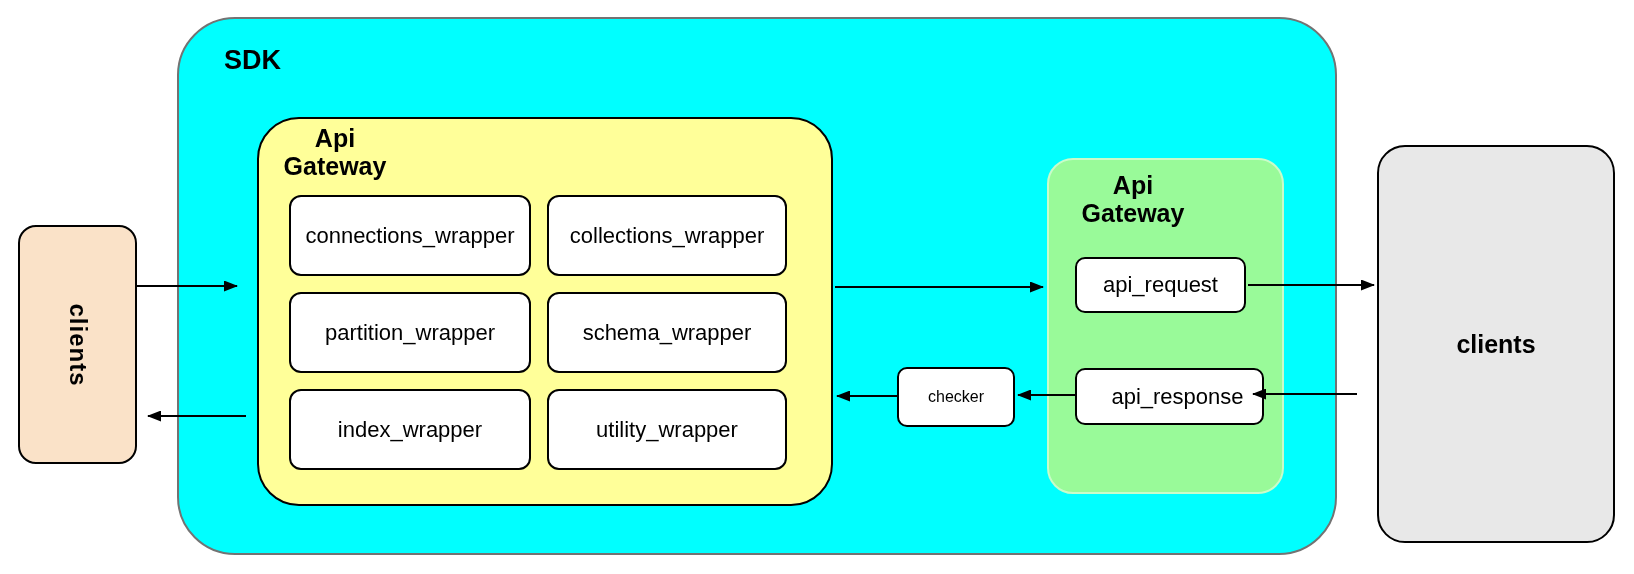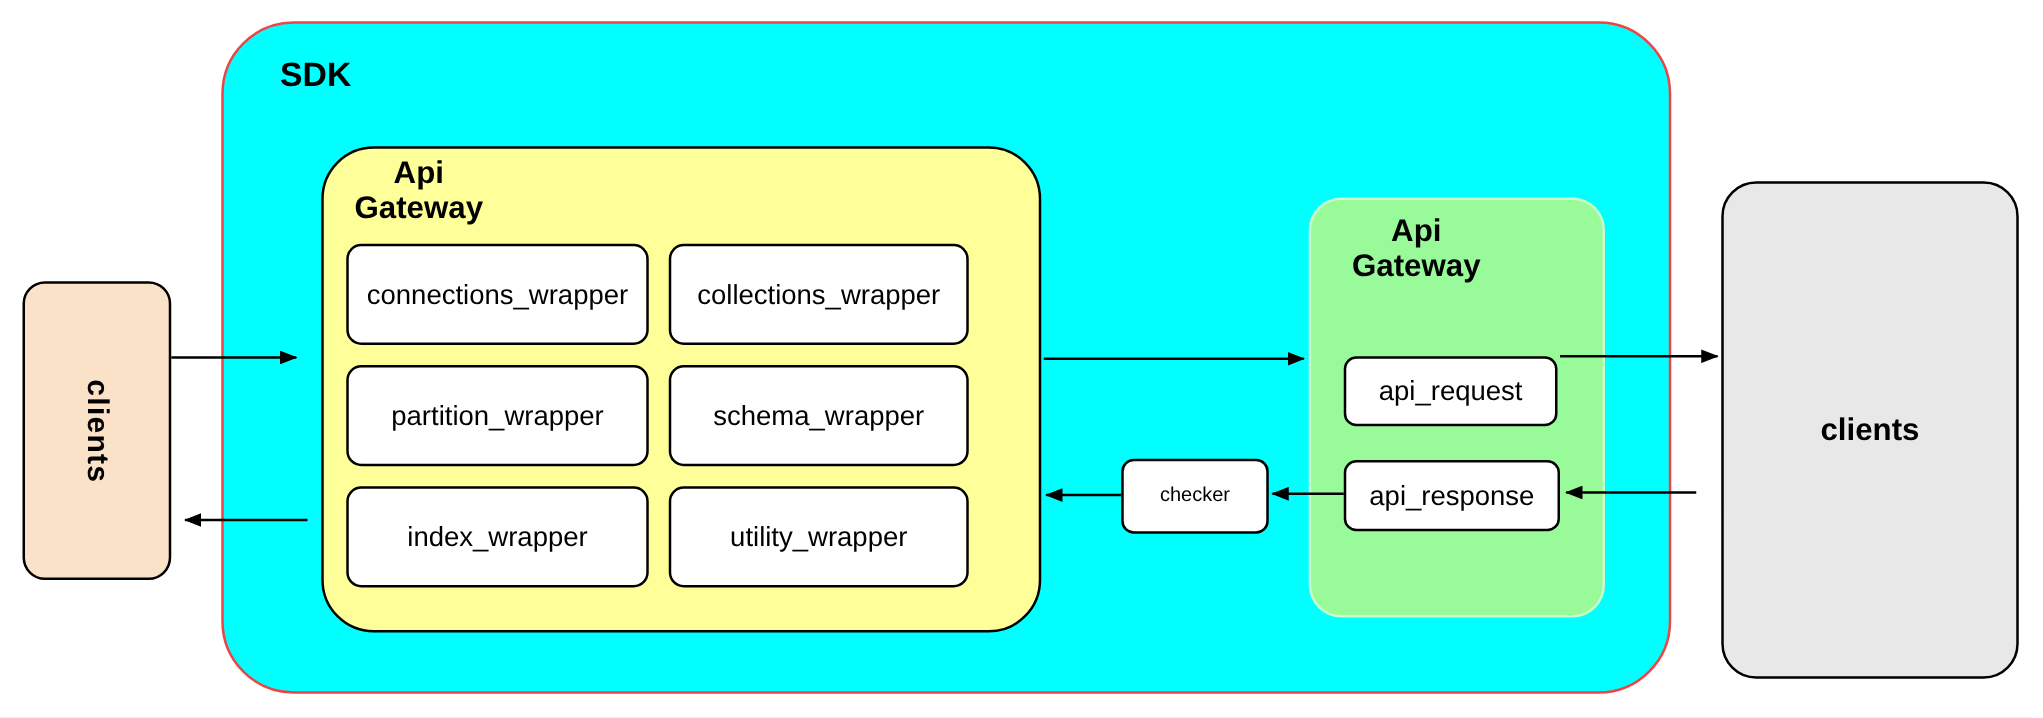--- a/index.html
+++ b/index.html
@@ -18,37 +18,37 @@
     border:2px solid #000;border-radius:18px;
     display:flex;align-items:center;justify-content:center;
   }
   .clients-label{
     transform:rotate(90deg);
     font-weight:bold;font-size:24px;letter-spacing:1px;white-space:nowrap;
   }
   .sdk{
     position:absolute;left:177px;top:17px;width:1156px;height:534px;
     background:var(--c-sdk,#00FFFF);
-    border:2px solid #ef4444;border-radius:58px;
+    border:2px solid #737373;border-radius:58px;
   }
   .sdk-label{
     position:absolute;left:45px;top:26px;
     font-weight:bold;font-size:27px;
   }
   .wrapper{
     position:absolute;left:78px;top:98px;width:572px;height:385px;
     background:var(--c-api_wrapper,#FFFF99);
     border:2px solid #000;border-radius:42px;
   }
   .wrapper-label{
     position:absolute;left:10px;top:5px;width:132px;
     text-align:center;font-weight:bold;font-size:25px;line-height:28px;
   }
   .wrapper-grid{
-    position:absolute;left:18px;top:76px;
+    position:absolute;left:30px;top:76px;
     display:grid;
     grid-template-columns:242px 240px;
     grid-auto-rows:81px;
     column-gap:56px;row-gap:21px;gap:16px;
   }
   .node{
     background:var(--c-node,#FFFFFF);
     border:2px solid #000;border-radius:12px;
     display:flex;align-items:center;justify-content:center;
     font-size:22px;white-space:nowrap;
@@ -62,25 +62,25 @@
     background:var(--c-api_gateway,#99FA99);
     border:2px solid #c9fcc9;border-radius:26px;
   }
   .gateway-label{
     position:absolute;left:8px;top:11px;width:152px;
     text-align:center;font-weight:bold;font-size:25px;line-height:28px;
   }
   .api-request{
     position:absolute;left:26px;top:97px;width:167px;height:52px;
     border-radius:10px;
-    margin-top:28px;
   }
   .api-response{
     position:absolute;left:26px;top:208px;width:169px;height:53px;
     border-radius:10px;
+    padding-left:16px;
   }
   .milvus{
     position:absolute;left:1377px;top:145px;width:234px;height:394px;
     background:var(--c-milvus,#E8E8E8);
     border:2px solid #000;border-radius:28px;
     display:flex;align-items:center;justify-content:center;
     font-weight:bold;font-size:25px;
   }
   .arrows{
     position:absolute;left:0;top:0;width:1634px;height:574px;

